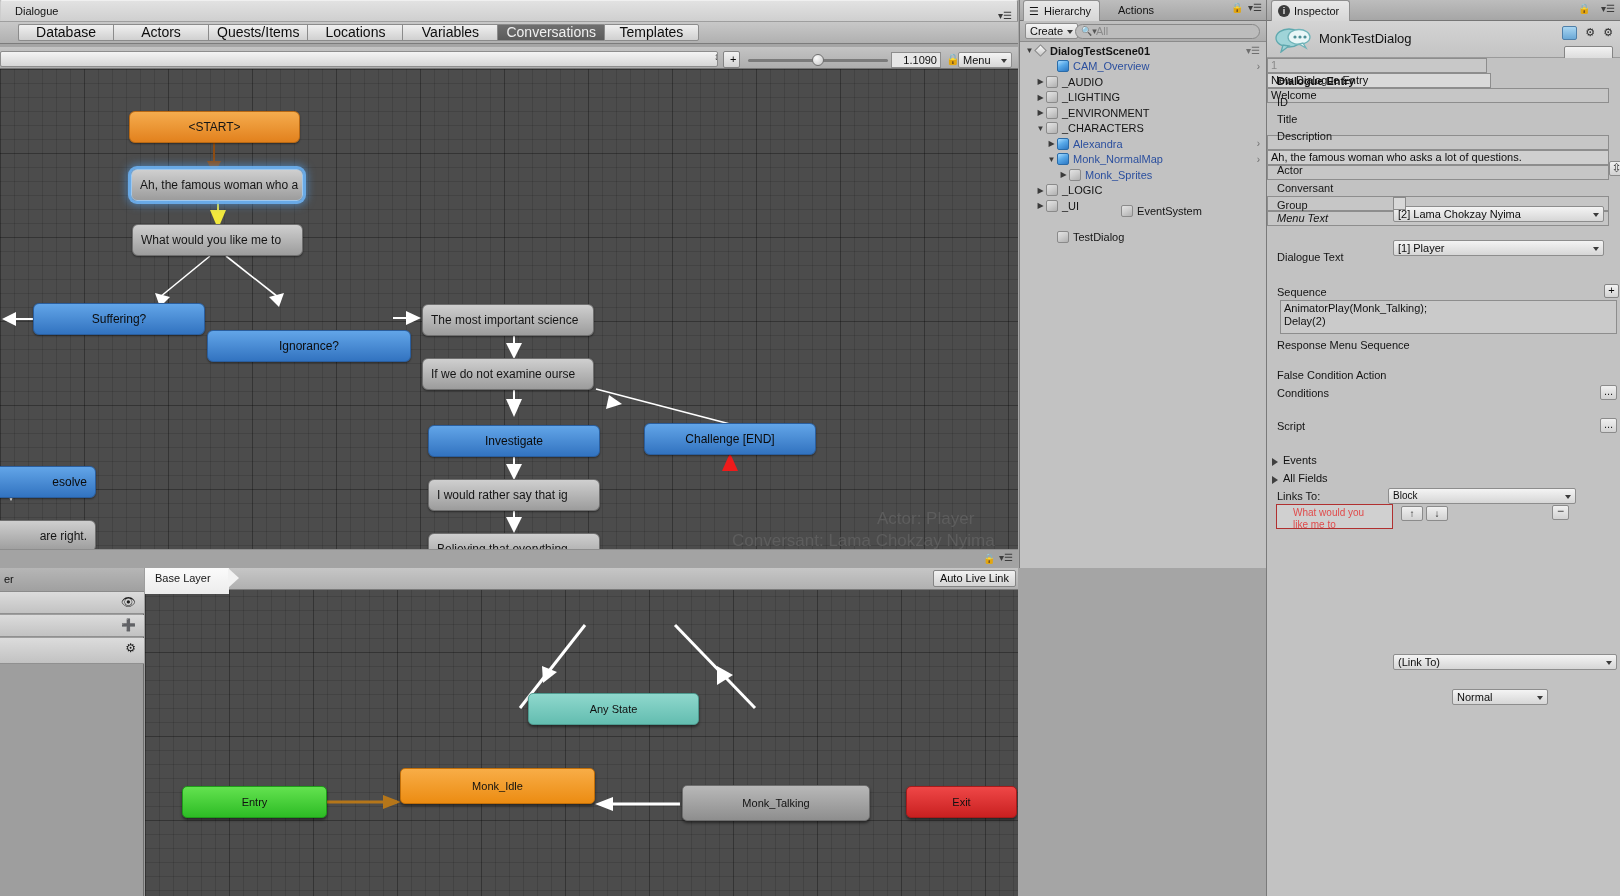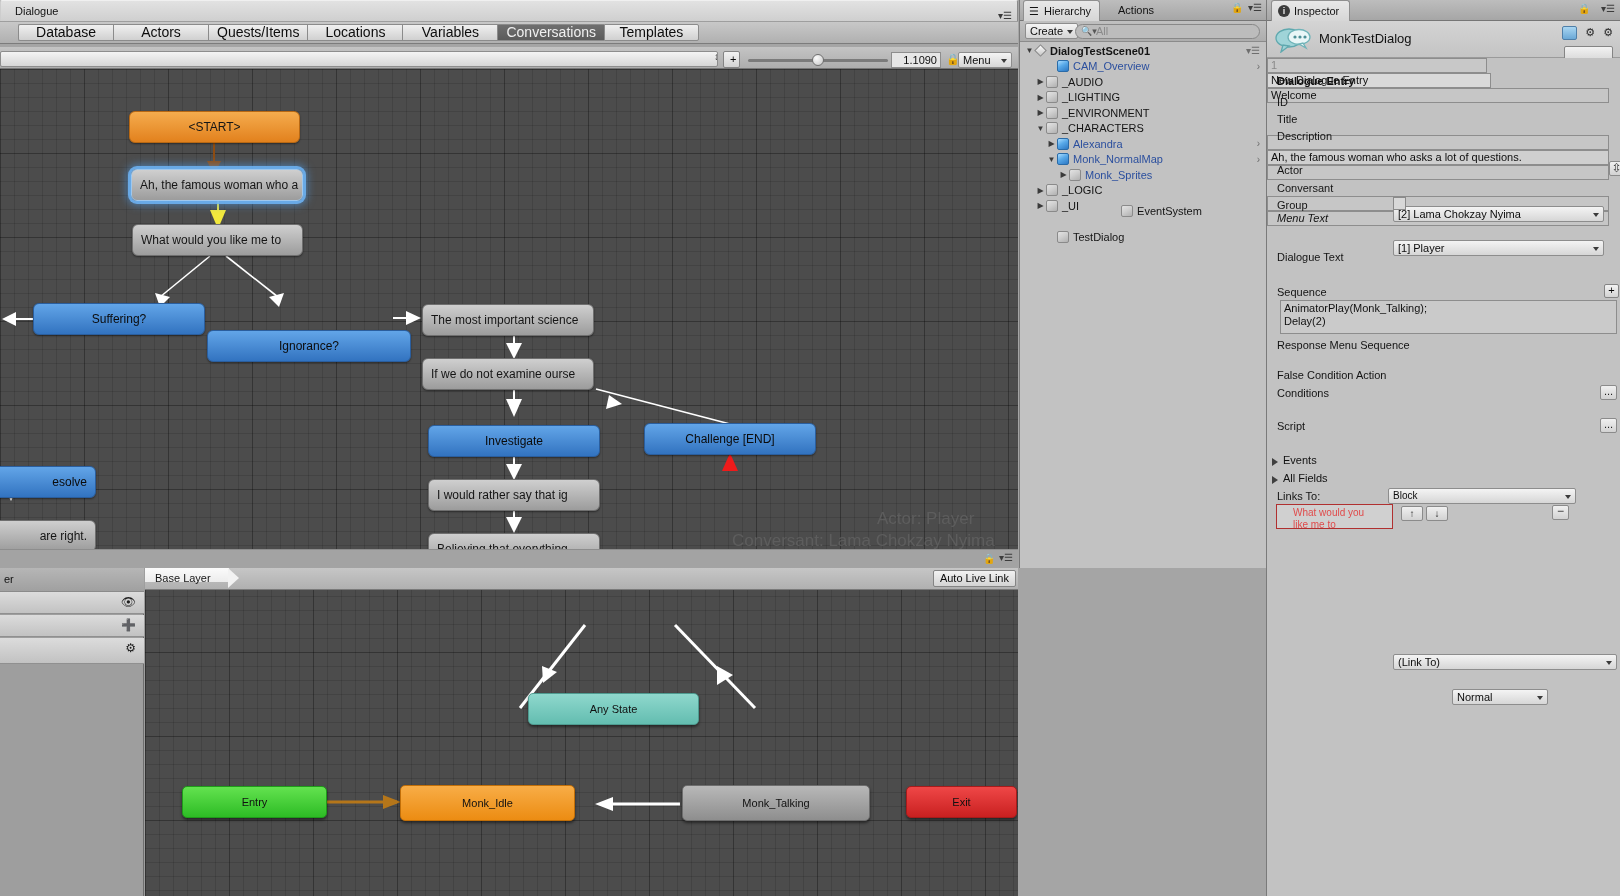--- a/index.html
+++ b/index.html
@@ -124,21 +124,21 @@
   #anim-layerhdr .lbl { position:absolute; left:4px; top:5px; }
   #anim-leftcol { position:absolute; left:0; top:0; width:144px; height:328px;
       background:#9e9e9e; border-right:1px solid #6e6e6e; }
   .anim-row { position:absolute; left:0; width:144px; height:22px;
       background:linear-gradient(#dcdcdc,#c2c2c2); border-bottom:1px solid #909090; }
   .anim-row .ric { position:absolute; right:8px; top:3px; font-size:12px; color:#1d1d1d; }
   #anim-graph { position:absolute; left:145px; top:0; width:873px; height:328px;
       background-color:#4c4c4c; overflow:hidden; }
   #anim-breadcrumb { position:absolute; left:145px; top:0; width:873px; height:22px;
       background:linear-gradient(#c6c6c6,#b0b0b0); border-bottom:1px solid #7a7a7a; }
-  #anim-breadcrumb .crumb { position:absolute; left:0; top:0; height:14px; line-height:21px;
+  #anim-breadcrumb .crumb { position:absolute; left:0; top:0; height:26px; line-height:21px;
       padding:0 18px 0 10px; background:linear-gradient(#fbfbfb,#ececec); color:#161616; font-size:11px; }
   #anim-breadcrumb .crumb::after { content:""; position:absolute; right:-10px; top:0;
       border-top:10.5px solid transparent; border-bottom:10.5px solid transparent;
       border-left:11px solid #f2f2f2; }
   #auto-live-link { position:absolute; right:2px; top:2px; height:17px; line-height:15px; }
   .anode {
       position:absolute; height:32px; border-radius:5px; display:flex;
       align-items:center; justify-content:center; font-size:11px; color:#111;
       box-shadow: 0 2px 3px rgba(0,0,0,.5); white-space:nowrap;
   }
@@ -345,21 +345,21 @@
         <path d="M572,98 L588,107 L572,117 z" fill="#fff"></path>
 
         <path d="M182,234 L252,234" stroke="#b5761a" stroke-width="3" fill="none"></path>
         <path d="M238,227 L238,241 L256,234 z" fill="#b5761a"></path>
 
         <path d="M535,236 L455,236" stroke="#ffffff" stroke-width="3" fill="none"></path>
         <path d="M468,229 L468,243 L450,236 z" fill="#fff"></path>
       </svg>
       <div class="anode any" style="left:383px; top:125px; width:171px;">Any State</div>
       <div class="anode entry" style="left:37px;  top:218px; width:145px;">Entry</div>
-      <div class="anode def" style="left:255px; top:217px; width:175px;text-align:right;">Monk_Idle</div>
+      <div class="anode def" style="left:255px; top:200px; width:195px;text-align:right;">Monk_Idle</div>
       <div class="anode state" style="left:537px; top:217px; width:188px;">Monk_Talking</div>
       <div class="anode exit" style="left:761px; top:218px; width:111px;">Exit</div>
     </div>
 
     <div id="anim-breadcrumb">
       <div class="crumb">Base Layer</div>
       <div class="ubtn" id="auto-live-link">Auto Live Link</div>
     </div>
   </div>
 

